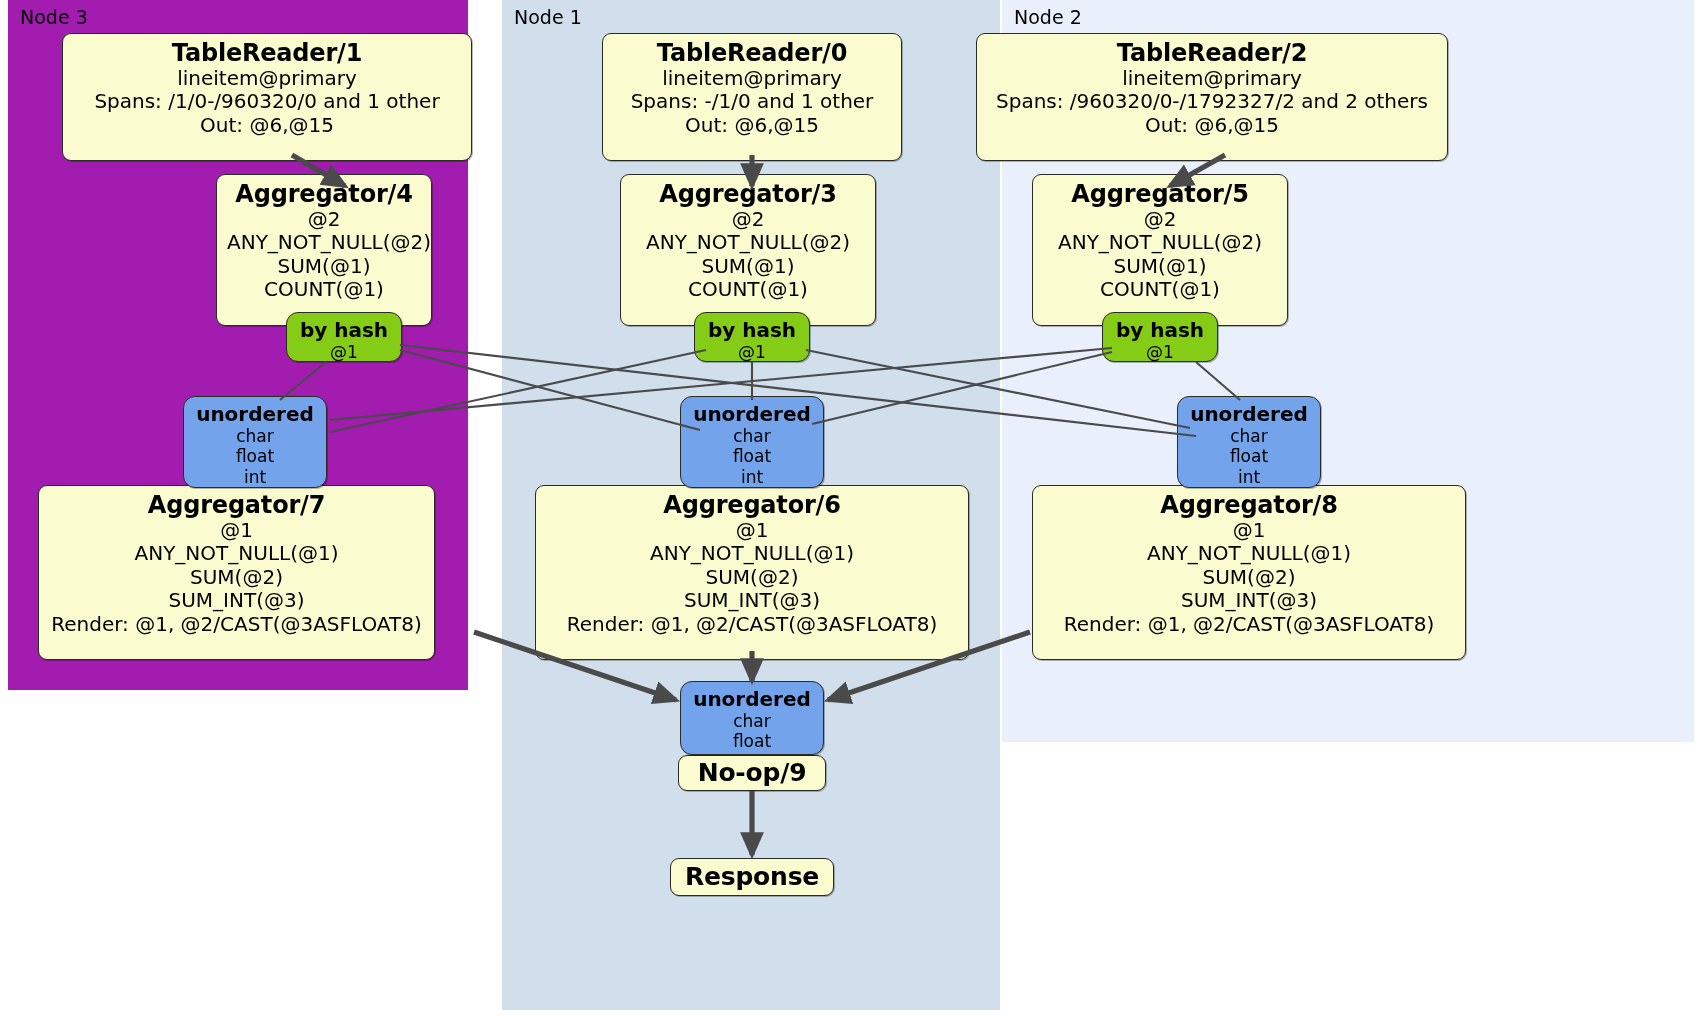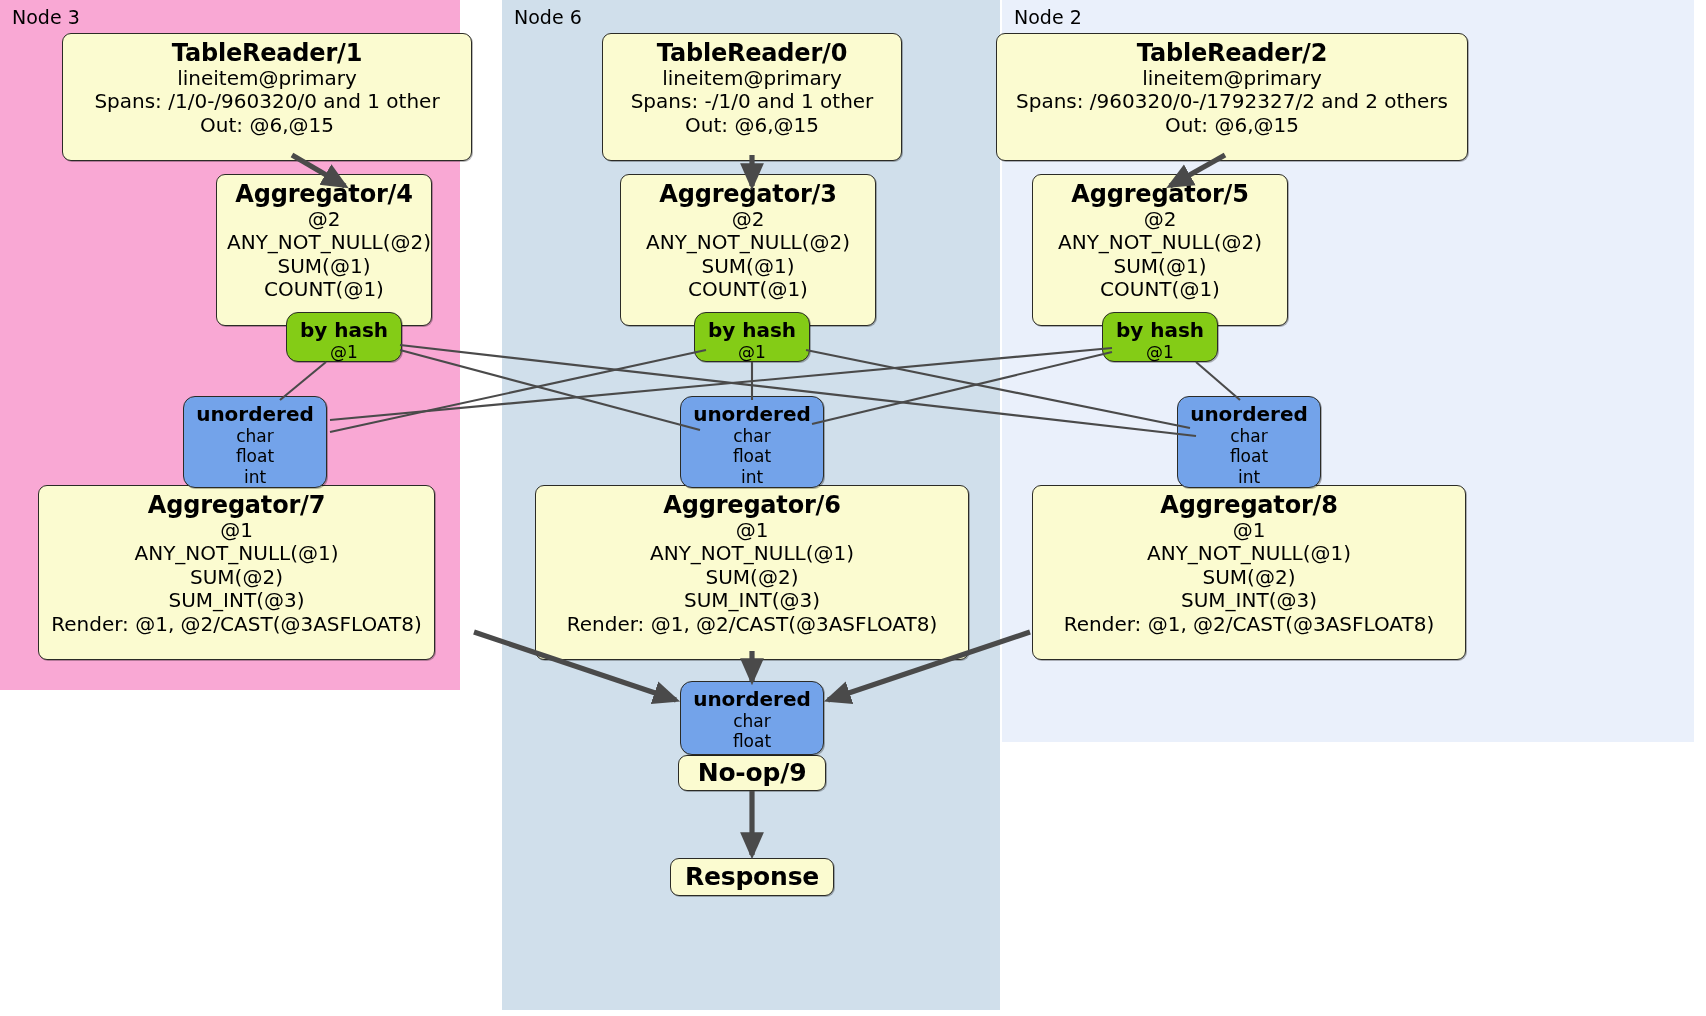--- a/index.html
+++ b/index.html
@@ -111,26 +111,26 @@
   .edge-layer   { z-index: 2; }
   .box-layer    { z-index: 3; }
   .router-layer { z-index: 4; }
 </style>
 </head>
 <body>
 
 <div id="canvas">
 
   <div class="panel-layer">
-    <div class="node-panel" style="left:0px; top:0px; width:460px; height:690px; background:#f9a8d4;">
+    <div class="node-panel" style="left:8px; top:0px; width:460px; height:690px; background:#a21caf;">
       <div class="panel-label">Node 3</div>
     </div>
 
     <div class="node-panel" style="left:502px; top:0px; width:498px; height:1010px; background:#d0dfeb;">
-      <div class="panel-label">Node 6</div>
+      <div class="panel-label">Node 1</div>
     </div>
 
     <div class="node-panel" style="left:1002px; top:0px; width:692px; height:742px; background:#eaf0fb;">
       <div class="panel-label">Node 2</div>
     </div>
   </div>
 
   <svg id="edges" class="edge-layer" viewBox="0 0 1706 1016" xmlns="http://www.w3.org/2000/svg">
     <defs>
       <marker id="arrowThick" viewBox="0 0 10 10" refX="8.4" refY="5" markerWidth="5.2" markerHeight="5.2" orient="auto-start-reverse">
@@ -178,21 +178,21 @@
       <div class="line">Out: @6,@15</div>
     </div>
 
     <div class="box" style="left:602px; top:33px; width:300px;">
       <div class="title">TableReader/0</div>
       <div class="line">lineitem@primary</div>
       <div class="line">Spans: -/1/0 and 1 other</div>
       <div class="line">Out: @6,@15</div>
     </div>
 
-    <div class="box" style="left:996px; top:33px; width:472px;">
+    <div class="box" style="left:976px; top:33px; width:472px;">
       <div class="title">TableReader/2</div>
       <div class="line">lineitem@primary</div>
       <div class="line">Spans: /960320/0-/1792327/2 and 2 others</div>
       <div class="line">Out: @6,@15</div>
     </div>
 
     <div class="box" style="left:216px; top:174px; width:216px;">
       <div class="title">Aggregator/4</div>
       <div class="line">@2</div>
       <div class="line">ANY_NOT_NULL(@2)</div>

